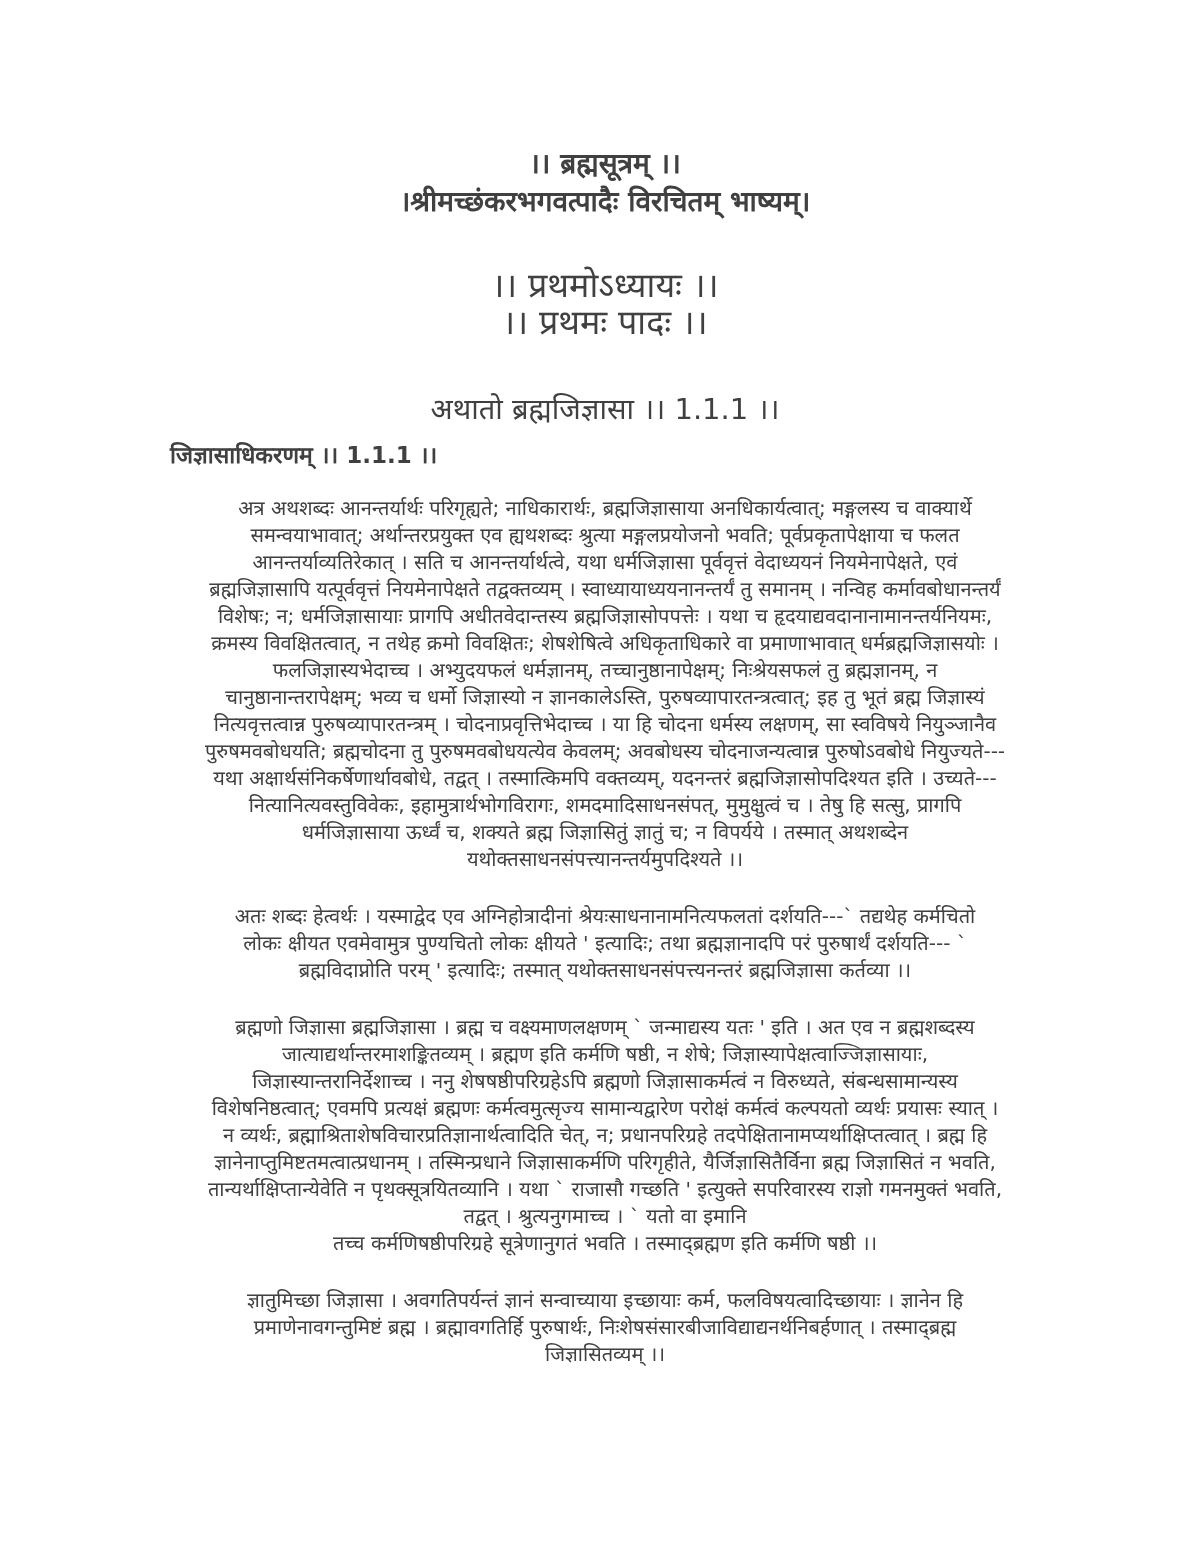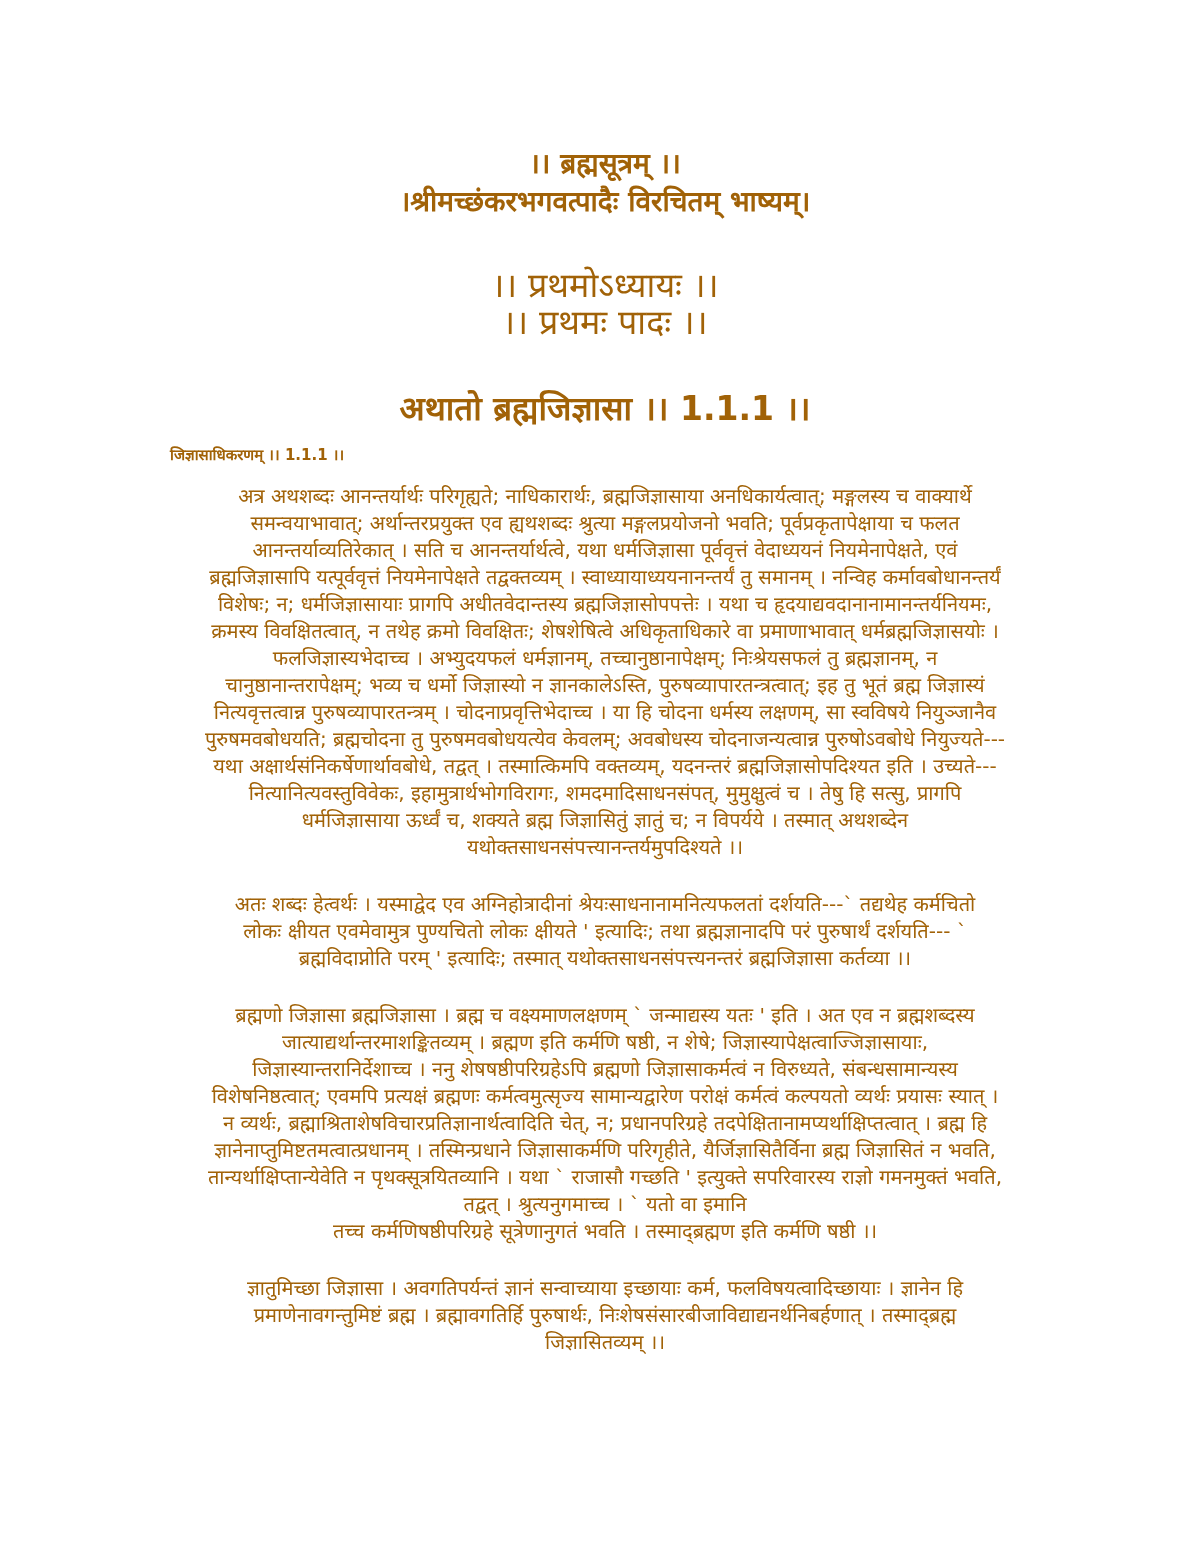--- a/index.html
+++ b/index.html
@@ -2,49 +2,49 @@
 <html><head>
 <meta charset="utf-8">
 <style>
   html, body { margin: 0; padding: 0; background: #ffffff; }
   .page {
     position: relative;
     width: 1200px;
     height: 1553px;
     box-sizing: border-box;
     background: #ffffff;
-    color: #a16207;
+    color: #404040;
     font-family: "DejaVu Sans", "Liberation Sans", sans-serif;
     padding: 145px 160px 0 170px;
     overflow: hidden;
   }
   .center { text-align: center; }
   .work-title {
     font-size: 28px;
     font-weight: bold;
     line-height: 38px;
   }
   .chapter-block { margin-top: 46px; }
   .chapter-line {
     font-size: 34px;
     font-weight: normal;
     line-height: 37px;
   }
   .sutra-heading {
-    font-size: 33px;
-    font-weight: bold;
+    font-size: 29px;
+    font-weight: normal;
     text-align: center;
     margin: 48px 0 12px 0;
     line-height: 40px;
   }
   .adhikarana {
-    font-size: 15px;
+    font-size: 23px;
     font-weight: bold;
     text-align: left;
-    margin: 0 0 14px 0;
+    margin: 0 0 26px 0;
     line-height: 28px;
   }
   .body-text { font-size: 20px; }
   .para { margin: 0 0 30px 0; }
   .para .line {
     line-height: 27px;
     white-space: nowrap;
     text-align: center;
   }
 </style>

